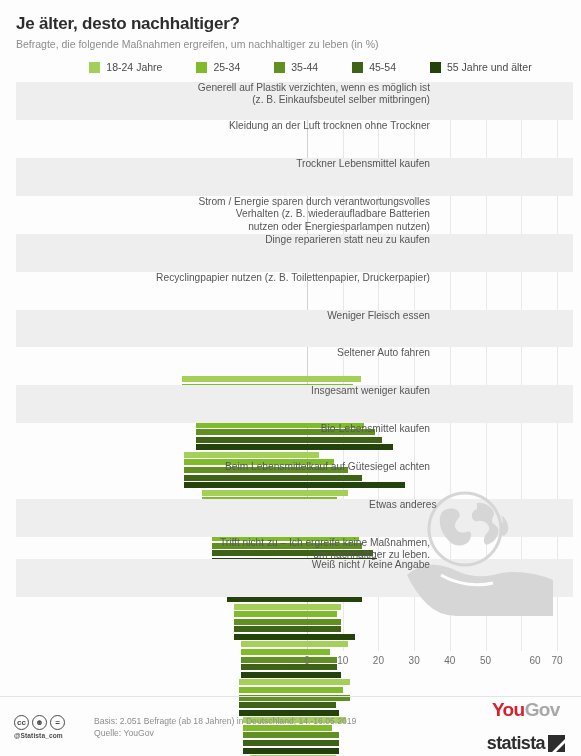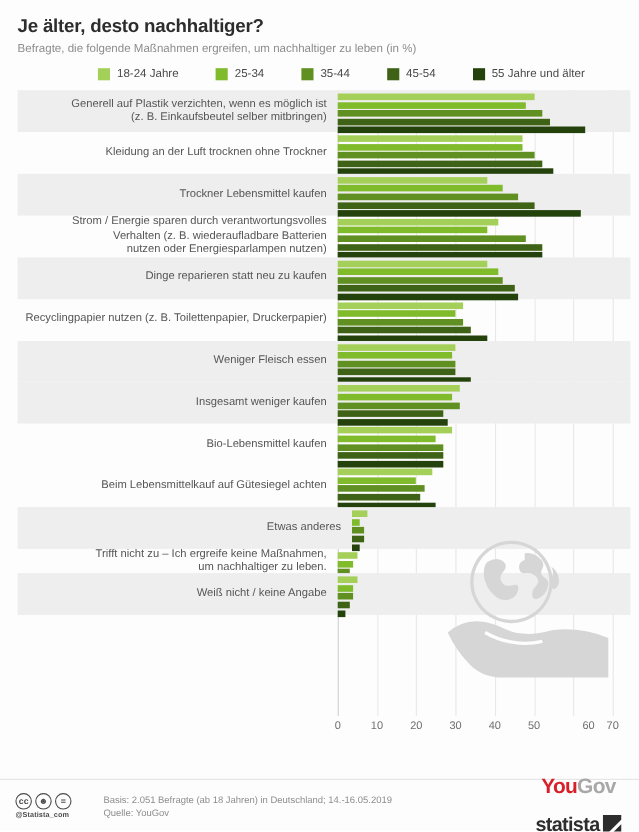--- a/index.html
+++ b/index.html
@@ -54,20 +54,21 @@
     position: absolute; top: 0; bottom: 0; width: 1px;
     background: #e8e8e8;
   }
   .gridline.axis0 { background: #d2d2d2; }
 
   .rows { position: absolute; left: 0; top: 0; right: 0; }
   .row {
     position: relative;
     display: flex; align-items: center;
     width: 100%;
+    flex-direction: column;
   }
   .row.band { background: #eeeeee; }
   .row-label {
     width: 291px;
     padding-right: 10px;
     text-align: right;
     font-size: 10.2px;
     line-height: 12.4px;
     color: #565656;
     flex: 0 0 291px;
@@ -107,21 +108,21 @@
     width: 150px; height: 130px;
     opacity: 1;
     pointer-events: none;
     z-index: 0;
   }
 
   
   .footer {
     position: absolute;
     left: 0; right: 0; bottom: 0;
-    height: 48px;
+    height: 60px;
     border-top: 1px solid #e4e4e4;
     display: flex; align-items: center;
     padding: 15px 14px;
   }
   .cc-block { width: 72px; flex: 0 0 72px; }
   .cc-icons { display: flex; gap: 3px; }
   .cc-circle {
     width: 15px; height: 15px; border-radius: 50%;
     border: 1.4px solid #4a4a4a;
     display: flex; align-items: center; justify-content: center;
@@ -255,20 +256,30 @@
           <div class="row band" style="height: 37.9333px;">
             <div class="row-label">Weniger Fleisch essen</div>
             <div class="row-bars">
               <div class="bar" title="18-24 Jahre: 30%" style="background: rgb(164, 208, 90); width: 107.143px;"></div>
               <div class="bar" title="25-34: 29%" style="background: rgb(127, 187, 43); width: 103.571px;"></div>
               <div class="bar" title="35-44: 30%" style="background: rgb(95, 144, 33); width: 107.143px;"></div>
               <div class="bar" title="45-54: 30%" style="background: rgb(63, 99, 22); width: 107.143px;"></div>
               <div class="bar" title="55 Jahre und älter: 34%" style="background: rgb(36, 66, 12); width: 121.429px;"></div>
             </div>
           </div>
+          <div class="row" style="height: 37.9333px;">
+            <div class="row-label">Seltener Auto fahren</div>
+            <div class="row-bars">
+              <div class="bar" title="18-24 Jahre: 30%" style="background: rgb(164, 208, 90); width: 107.143px;"></div>
+              <div class="bar" title="25-34: 25%" style="background: rgb(127, 187, 43); width: 89.2857px;"></div>
+              <div class="bar" title="35-44: 27%" style="background: rgb(95, 144, 33); width: 96.4286px;"></div>
+              <div class="bar" title="45-54: 27%" style="background: rgb(63, 99, 22); width: 96.4286px;"></div>
+              <div class="bar" title="55 Jahre und älter: 28%" style="background: rgb(36, 66, 12); width: 100px;"></div>
+            </div>
+          </div>
           <div class="row band" style="height: 37.9333px;">
             <div class="row-label">Insgesamt weniger kaufen</div>
             <div class="row-bars">
               <div class="bar" title="18-24 Jahre: 31%" style="background: rgb(164, 208, 90); width: 110.714px;"></div>
               <div class="bar" title="25-34: 29%" style="background: rgb(127, 187, 43); width: 103.571px;"></div>
               <div class="bar" title="35-44: 31%" style="background: rgb(95, 144, 33); width: 110.714px;"></div>
               <div class="bar" title="45-54: 27%" style="background: rgb(63, 99, 22); width: 96.4286px;"></div>
               <div class="bar" title="55 Jahre und älter: 28%" style="background: rgb(36, 66, 12); width: 100px;"></div>
             </div>
           </div>

